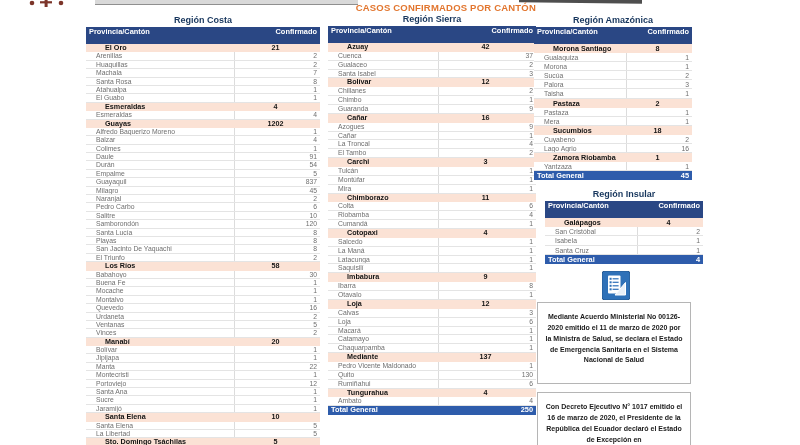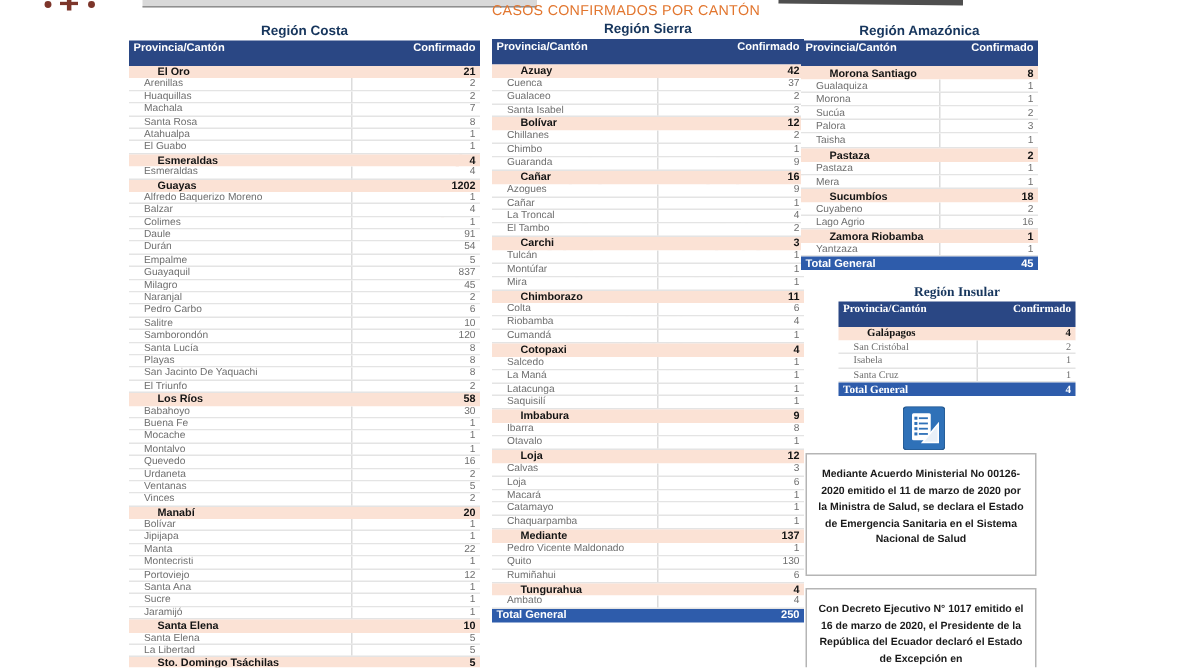--- a/index.html
+++ b/index.html
@@ -14,37 +14,37 @@
                 background:#4e4e4e; transform:rotate(.6deg); }
   .corner-logo { position:absolute; left:28px; top:0; width:40px; height:10px; }
 
   
   .watermark { position:absolute; left:348px; top:55px; width:175px; height:270px;
                opacity:.13; pointer-events:none; }
   .pink-diag { position:absolute; left:303px; top:78px; width:2px; height:72px;
                background:#f0d9cd; transform:rotate(16deg); }
 
   .tableblock { position:absolute; }
-  .main-title { text-align:left; color:#e2762f; font-weight:normal; font-size:9.5px;
+  .main-title { text-align:right; color:#e2762f; font-weight:bold; font-size:9.5px;
                 line-height:11px; letter-spacing:.2px; white-space:nowrap; }
   .region-title { text-align:center; color:#17365d; font-weight:bold; font-size:9px; line-height:13px; }
 
   .thead { display:flex; background:#2a4784; color:#fff; font-weight:bold;
            font-size:7.4px; height:17px; line-height:10.5px; }
   .thead .name { flex:1; padding-left:3px; white-space:nowrap; }
   .thead .val  { text-align:right; padding-right:3px; white-space:nowrap; }
 
   .trow { display:flex; height:var(--rh); line-height:var(--rh); font-size:6.8px; background:#fff; }
   .trow .name { flex:1; padding-left:3px; white-space:nowrap; overflow:hidden; }
   .trow .val  { text-align:right; padding-right:3px; border-left:1px solid #dcdcdc; }
   .val { width:var(--vw); }
   .trow.canton { color:#6f6f6f; border-bottom:1px solid #e4e4e4; }
   .trow.canton .name { padding-left:10px; }
   .trow.province { background:#fbe2d5; font-weight:bold; color:#141414; font-size:7.2px;padding-left:16px; }
-  .trow.province .val { border-left:none; }
+  .trow.province .val { border-left:none;text-align:center; }
   .trow.total { background:#2e5cab; color:#fff; font-weight:bold; font-size:7.4px; }
   .trow.total .val { border-left:none; }
 
   .doc-icon { position:absolute; left:602px; top:271px; width:28px; height:29px; }
   .notebox { position:absolute; left:537px; width:154px; background:#fff;
              border:1px solid #b5b5b5; padding:9px 6px; font-size:7px; font-weight:bold;
              color:#1a1a1a; text-align:center; line-height:1.55; }
   #note1 { top:302px; min-height:82px; }
   #note2 { top:392px; height:90px; }
 </style>
@@ -517,21 +517,21 @@
           <span class="name">Yantzaza</span>
           <span class="val">1</span>
         </div>
         <div class="trow total">
           <span class="name">Total General</span>
           <span class="val">45</span>
         </div>
       </div>
   </div>
 
-  <div class="tableblock" style="left:559px; top:188px; width:158px;font-family:Liberation Serif, serif; --rh:9.2px; --vw:66px;">
+  <div class="tableblock" style="left:545px; top:188px; width:158px; --rh:9.2px; --vw:66px;">
     <div class="region-title">Región Insular</div>
     <div class="thead">
       <span class="name">Provincia/Cantón</span>
       <span class="val">Confirmado</span>
     </div>
     <div class="tbody">
         <div class="trow province">
           <span class="name">Galápagos</span>
           <span class="val">4</span>
         </div>

